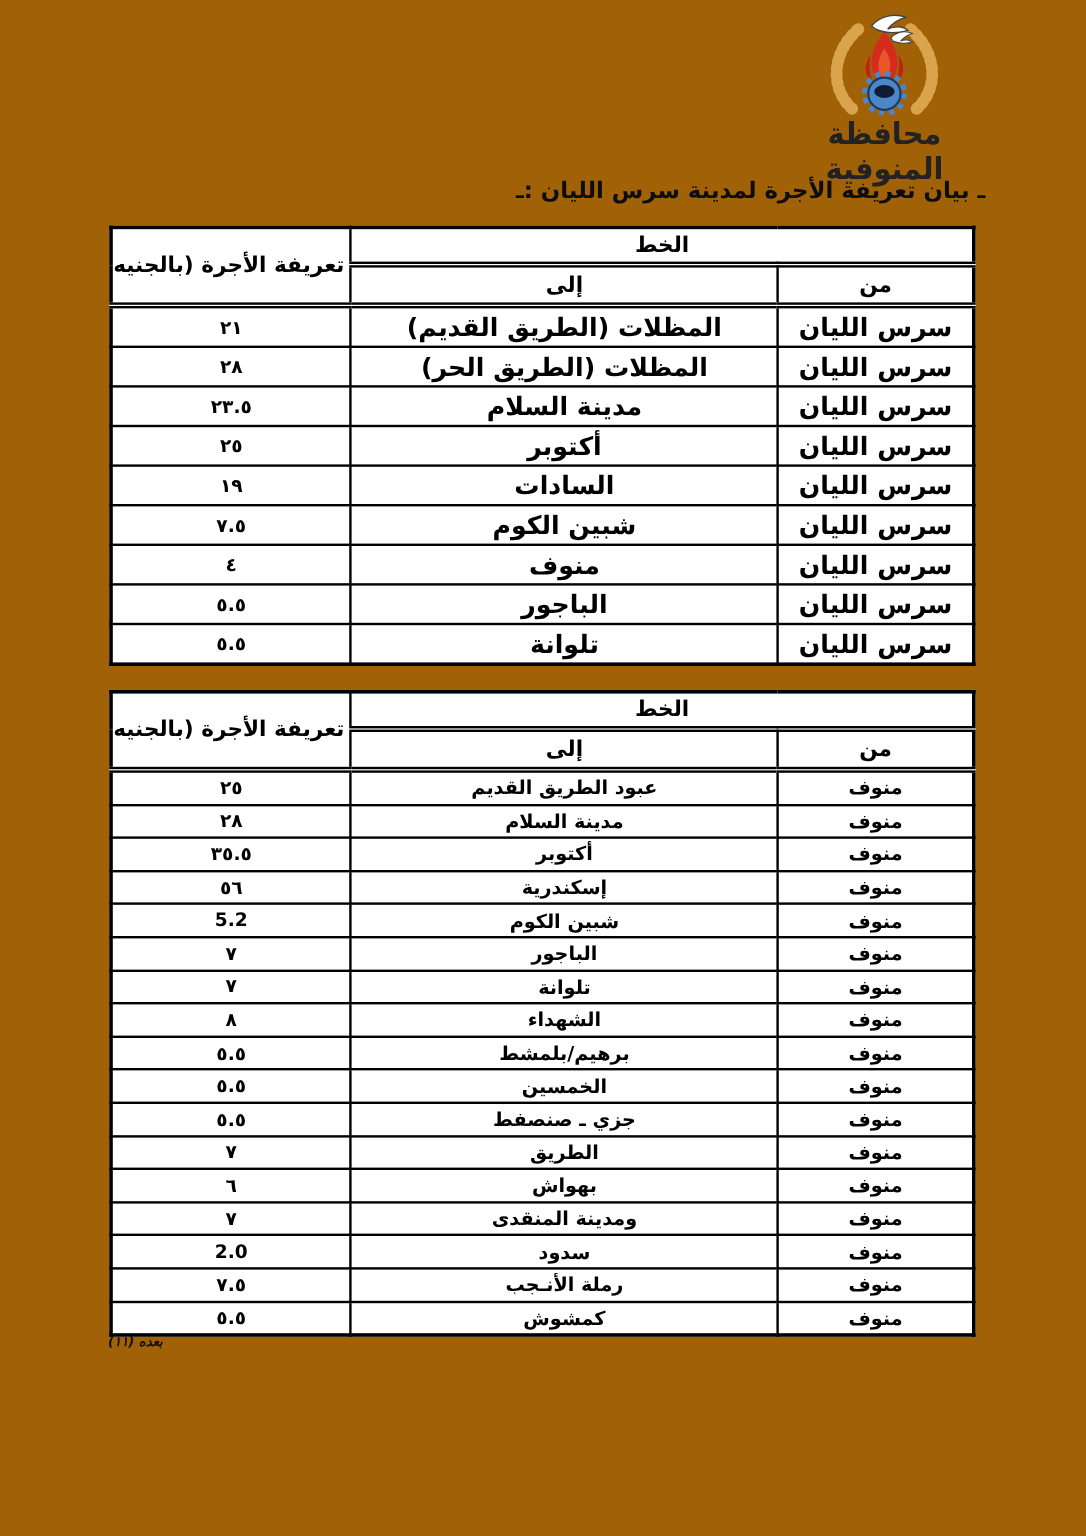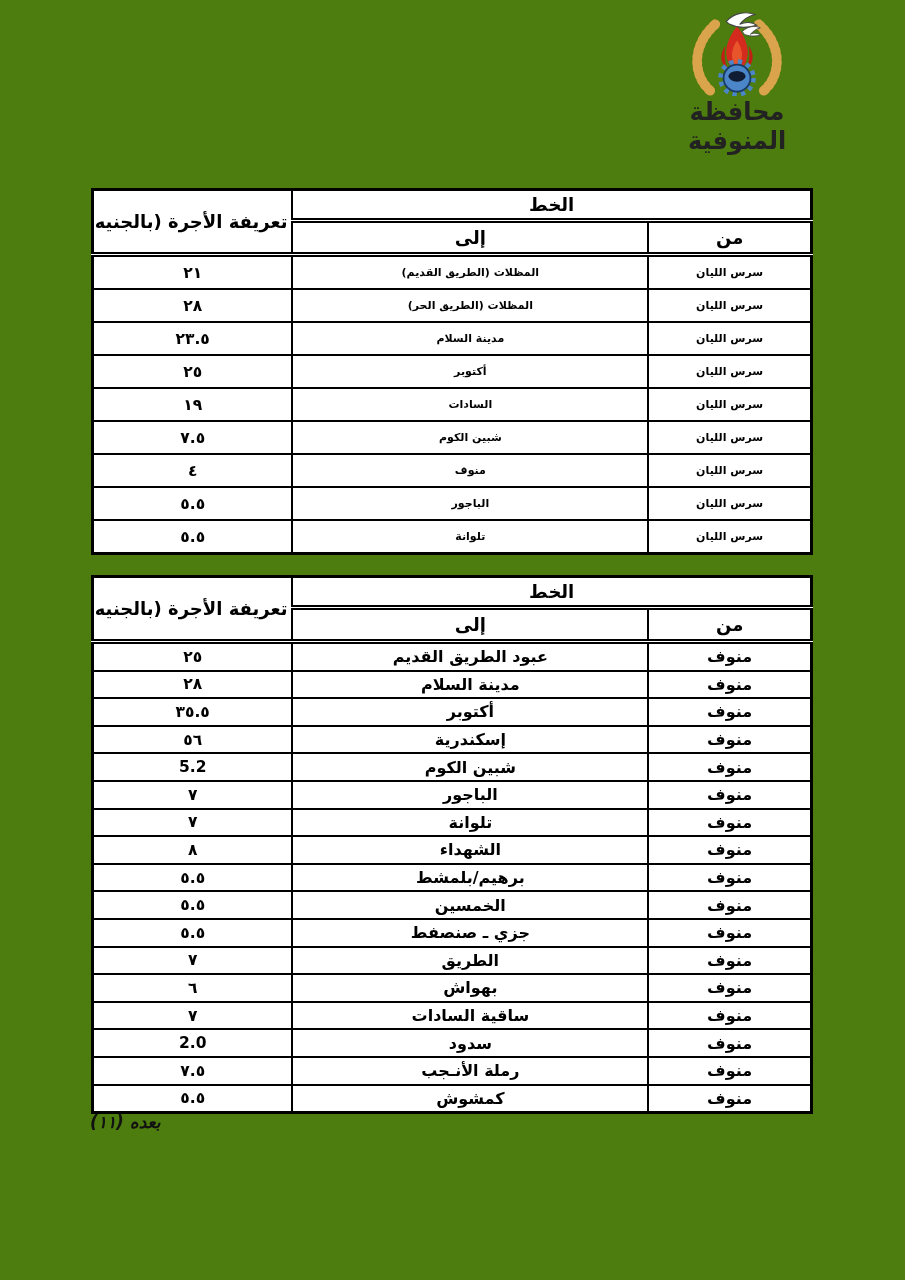--- a/index.html
+++ b/index.html
@@ -1,19 +1,19 @@
 <!DOCTYPE html>
 <html lang="ar" dir="rtl"><head>
 <meta charset="utf-8">
 <style>
   html,body{margin:0;padding:0;background:#ffffff;}
   .page{
     position:relative;
     width:905px;height:1280px;
-    background:#4d7c0f;
+    background:#a16207;
     font-family:"DejaVu Sans", sans-serif;
     color:#000;
     direction:rtl;
     overflow:hidden;
   }
   
   .logo-block{
     position:absolute;top:10px;right:88px;width:160px;
     text-align:center;
   }
@@ -31,21 +31,21 @@
   }
   .heading{
     position:absolute;right:84px;
     font-size:19px;font-weight:bold;color:#0d0d0d;
     white-space:nowrap;
   }
   .heading-1{top:148px;}
   .heading-2{top:544px;}
   .footer-note{
     position:absolute;top:1112px;left:90px;
-    font-size:17px;font-weight:bold;font-style:italic;color:#111;
+    font-size:11px;font-weight:bold;font-style:italic;color:#111;
     direction:rtl;
   }
   
   table.fare-table{
     position:absolute;right:92px;width:722px;
     border-collapse:collapse;
     border:3px solid #000;
     table-layout:fixed;
     background:#fff;
   }
@@ -58,21 +58,21 @@
     border:2px solid #000;
     text-align:center;vertical-align:middle;
     font-weight:bold;color:#000;
     padding:0 4px;
     overflow:hidden;white-space:nowrap;
   }
   .fare-table th{font-size:18px;}
   .th-group{height:27px;border-bottom:5px double #000 !important;margin-left:48px;}
   .th-sub{height:29px;border-bottom:5px double #000 !important;}
   .th-fare{border-bottom:5px double #000 !important;font-size:17px;}
-  .t1 td{height:31px;font-size:11px;}
+  .t1 td{height:31px;font-size:21px;}
   .t2 td{height:25.6px;font-size:16px;}
   .td-fare{font-size:15.5px !important;}
 </style>
 </head>
 <body>
 
 <div class="page">
 
   <div class="logo-block">
     <svg viewBox="0 0 140 96" width="126" height="86" aria-hidden="true">
@@ -91,20 +91,21 @@
       <path d="M76,24 C82,18 90,17 96,20 C91,21 88,24 85,27 C89,25 94,26 96,28 C90,30 82,29 78,27 Z" fill="#FFFFFF" stroke="#444" stroke-width="1"></path>
 
       <circle cx="70" cy="76" r="17.5" fill="none" stroke="#4A86C8" stroke-width="7" stroke-dasharray="4.6,4.6"></circle>
       <circle cx="70" cy="76" r="15" fill="#4A86C8" stroke="#1A3A66" stroke-width="2"></circle>
       <ellipse cx="70" cy="74" rx="9.5" ry="6" fill="#101C33"></ellipse>
     </svg>
     <div class="logo-title">محافظة المنوفية</div>
   </div>
 
 
+  <div class="heading heading-1">ـ بيان تعريفة الأجرة لمدينة سرس الليان :ـ</div>
 
   <table class="fare-table t1">
     <colgroup>
         <col class="c-from">
         <col class="c-to">
         <col class="c-fare">
       </colgroup>
     <thead>
       <tr>
         <th colspan="2" class="th-group">الخط</th>
@@ -242,21 +243,21 @@
           <td class="td-to">الطريق</td>
           <td class="td-fare">٧</td>
         </tr>
         <tr>
           <td class="td-from">منوف</td>
           <td class="td-to">بهواش</td>
           <td class="td-fare">٦</td>
         </tr>
         <tr>
           <td class="td-from">منوف</td>
-          <td class="td-to">ساقية السادات</td>
+          <td class="td-to">ومدينة المنقدى</td>
           <td class="td-fare">٧</td>
         </tr>
         <tr>
           <td class="td-from">منوف</td>
           <td class="td-to">سدود</td>
           <td class="td-fare">2.0</td>
         </tr>
         <tr>
           <td class="td-from">منوف</td>
           <td class="td-to">رملة الأنـجب</td>

